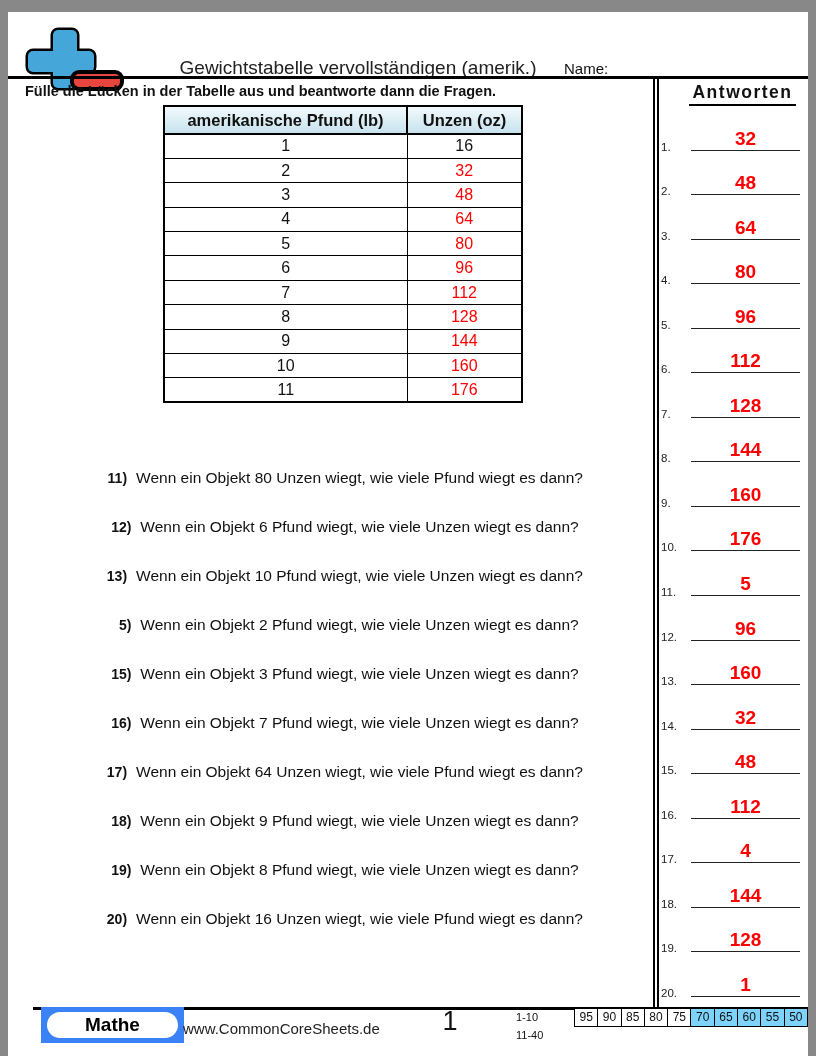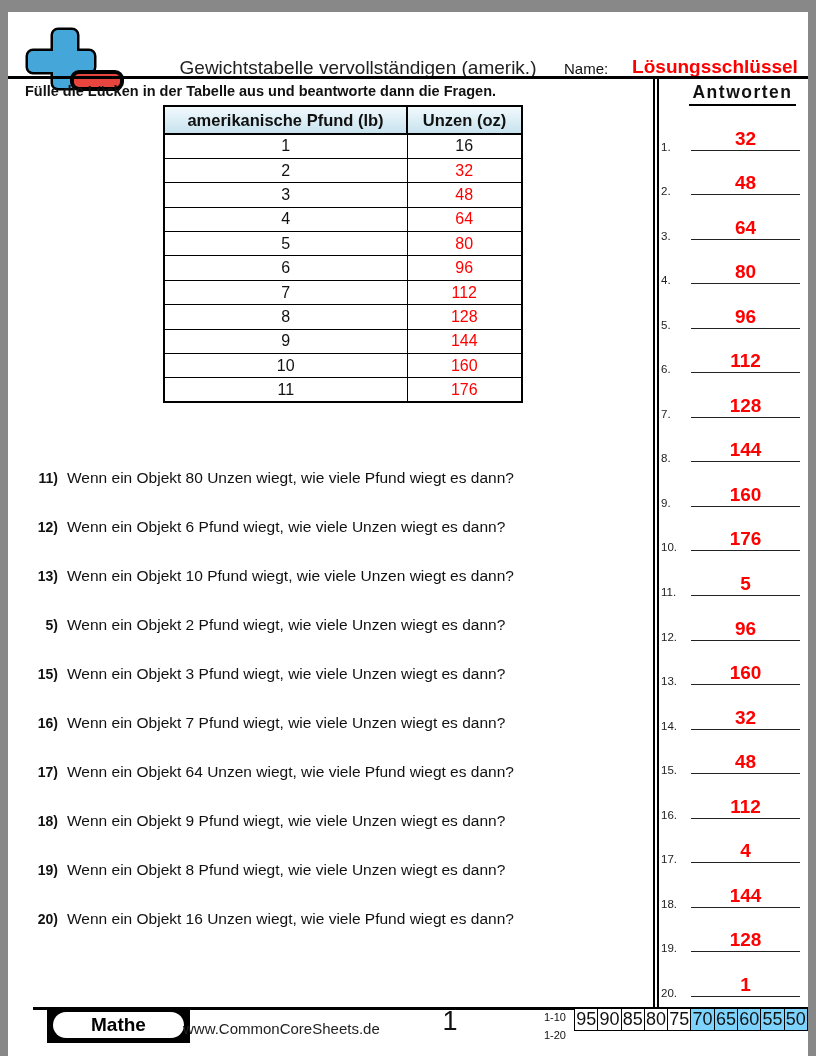--- a/index.html
+++ b/index.html
@@ -47,61 +47,60 @@
     background: linear-gradient(180deg, #f2fafd 0%, #c7e2ee 100%);
     border-width: 2.5px;
   }
   .conv-table .col-lb { width: 243px; }
   .conv-table .col-oz { width: 115px; }
   .conv-table td { height: 24.4px; font-size: 16px; }
   .conv-table { border: 2.5px solid #000; }
   td.red-val { color: #ff0000; }
   
   .questions { position: absolute; left: 14px; top: 450px; width: 630px; }
-  .q-item { display: flex; align-items: flex-start; height: 49px; padding-top: 7px; }
+  .q-item { display: flex; align-items: flex-start; height: 49px; padding-top: 7px; justify-content: center; }
   .q-num { width: 36px; text-align: right; font-weight: bold; font-size: 14px; margin-right: 9px; padding-top: 1px; }
   .q-text { font-size: 15.5px; }
   
   .footer-rule { position: absolute; left: 25px; top: 995px; width: 791px; height: 2.5px; background: #000; }
-  .subject-box { position: absolute; left: 39px; top: 995px; width: 143px; height: 36px; background: #000000; }
+  .subject-box { position: absolute; left: 33px; top: 995px; width: 143px; height: 36px; background: #3b82f6; }
   .subject-pill {
     position: absolute; left: 6px; top: 5px; right: 6px; bottom: 5px;
     background: #fff; border-radius: 14px;
     display: flex; align-items: center; justify-content: center;
     font-size: 19px; font-weight: bold; color: #000;
   }
   .website { position: absolute; left: 175px; top: 1008px; font-size: 15px; color: #222; }
   .page-num { position: absolute; left: 420px; top: 994px; width: 44px; text-align: center; font-size: 27px; }
   .grade-labels { position: absolute; left: 508px; top: 997px; width: 54px; }
-  .grade-labels div { height: 17.5px; text-align: right; font-size: 11px; line-height: 17.5px; padding-right: 4px; }
+  .grade-labels div { height: 17.5px; font-size: 11px; line-height: 17.5px; padding-right: 4px; }
   .grade-grid { position: absolute; left: 566px; top: 996px; border-collapse: collapse; }
   .grade-grid td {
     width: 24.7px; height: 17.8px; border: 1.6px solid #000;
-    text-align: center; font-size: 18px; background: #fff;
+    text-align: center; font-size: 12px; background: #fff;
   }
   .grade-grid td.blue { background: #7dd3fc; }
 </style>
 </head>
 <body>
 
 <div class="page">
 
   <svg class="logo" width="114" height="78" viewBox="0 0 114 78">
     <g stroke="#000" stroke-width="5" stroke-linejoin="round">
       <rect x="33" y="6" width="24" height="58" rx="5" fill="#45a7d9"></rect>
       <rect x="8" y="27" width="66" height="21" rx="5" fill="#45a7d9"></rect>
     </g>
     <rect x="33" y="6" width="24" height="58" rx="5" fill="#45a7d9"></rect>
     <rect x="8" y="27" width="66" height="21" rx="5" fill="#45a7d9"></rect>
     <rect x="52" y="48" width="50" height="17" rx="7" fill="#e8453f" stroke="#000" stroke-width="4"></rect>
   </svg>
 
   <div class="doc-title">Gewichtstabelle vervollständigen (amerik.)</div>
   <div class="name-label">Name:</div>
-  <div class="answer-key">Lösungsschlüssel</div>
   <div class="header-rule"></div>
   <div class="instruction">Fülle die Lücken in der Tabelle aus und beantworte dann die Fragen.</div>
 
   <table class="conv-table">
     <thead>
       <tr>
         <th class="col-lb">amerikanische Pfund (lb)</th>
         <th class="col-oz">Unzen (oz)</th>
       </tr>
     </thead>
@@ -288,21 +287,21 @@
 
   <div class="footer-rule"></div>
   <div class="subject-box">
     <div class="subject-pill">Mathe</div>
   </div>
   <div class="website">www.CommonCoreSheets.de</div>
   <div class="page-num">1</div>
 
   <div class="grade-labels">
     <div>1-10</div>
-    <div>1-20</div>
+    <div>11-40</div>
   </div>
   <table class="grade-grid">
     <tbody>
         <tr>
 
     <td>95</td>
           <td>90</td>
           <td>85</td>
           <td>80</td>
           <td>75</td>

